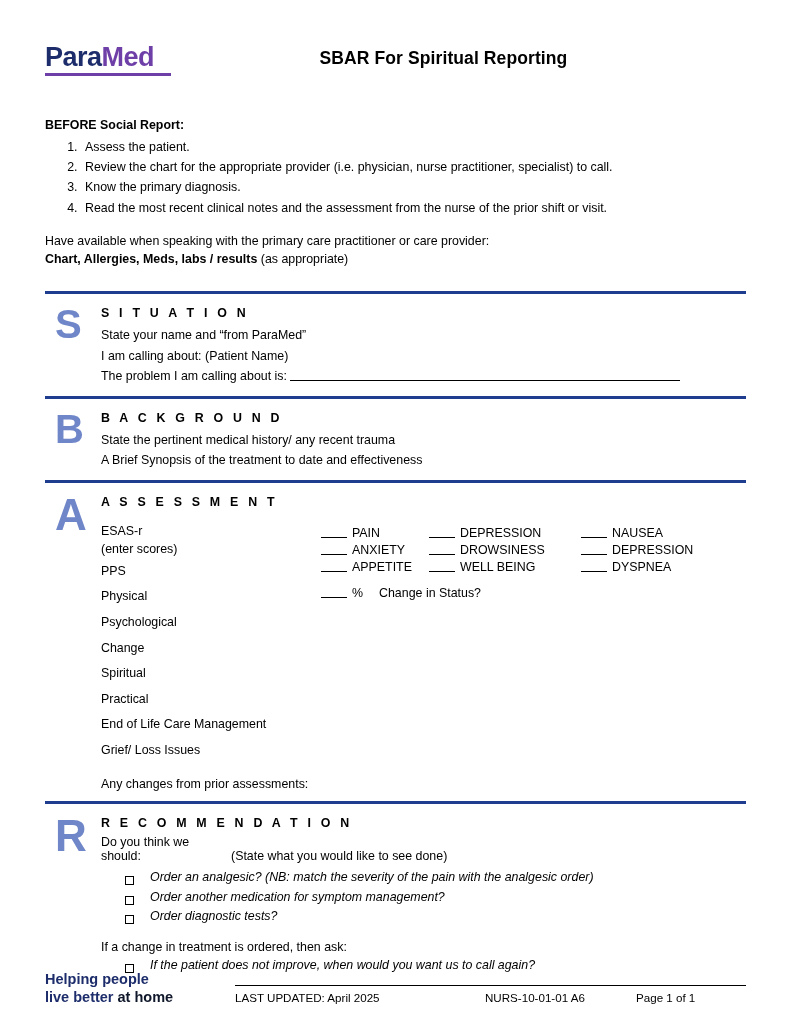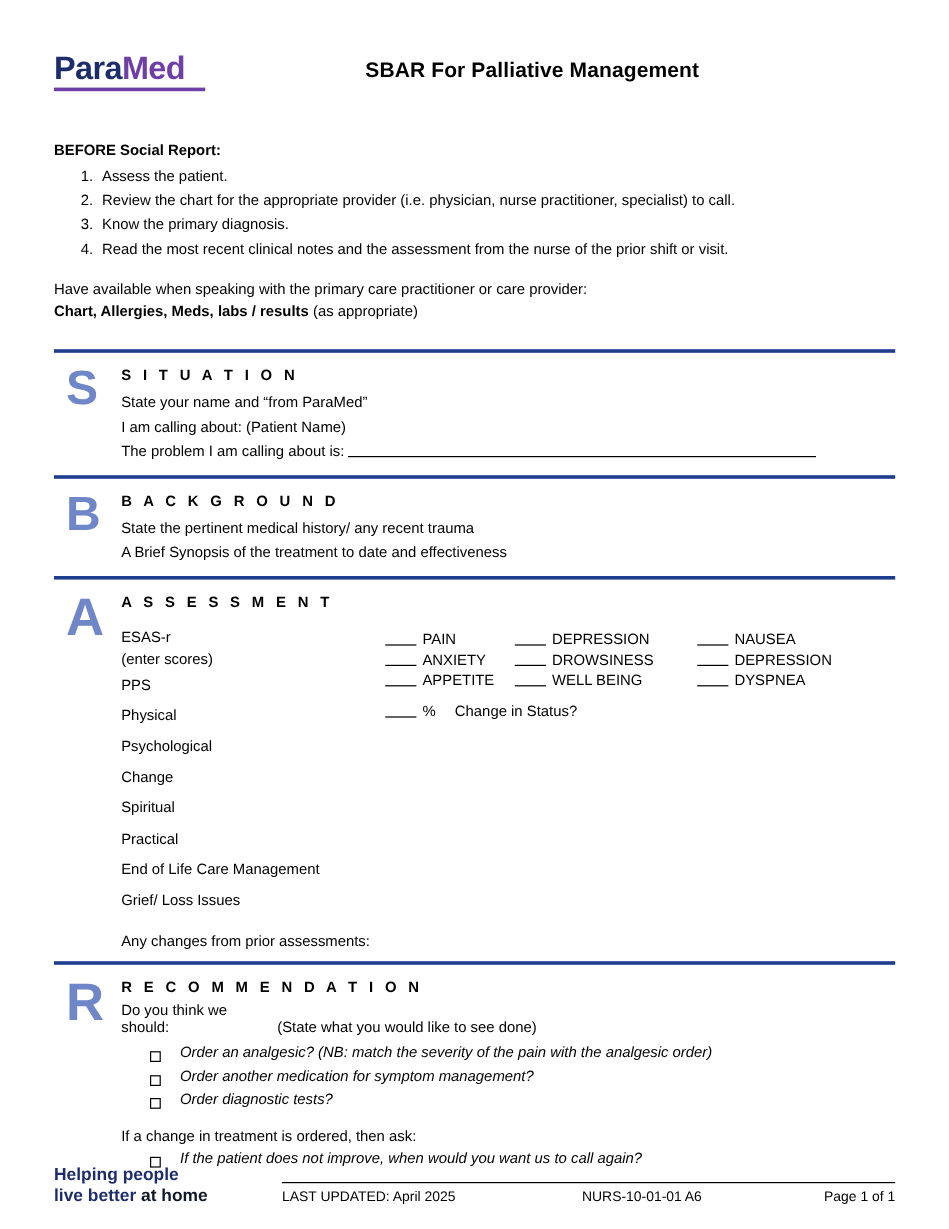--- a/index.html
+++ b/index.html
@@ -172,35 +172,35 @@
   }
   .tagline .home { color: #0f172a; }
   .footer-right { flex: 1; padding-bottom: 2px; }
   .footer-rule { border-top: 1px solid #000; margin-bottom: 5px; }
   .footer-cols {
     display: flex;
     font-size: 11.6px;
   }
   .footer-cols .c1 { flex: 0 0 250px; }
   .footer-cols .c2 { flex: 1; }
-  .footer-cols .c3 { text-align: right; width: 110px; }
+  .footer-cols .c3 { text-align: left; width: 110px; }
 </style>
 </head>
 <body>
 
 <div class="page">
 
   <div class="header">
     <div>
       <div class="logo">
         <span class="para">Para</span><span class="med">Med</span>
       </div>
       <div class="logo-underline"></div>
     </div>
-    <div class="doc-title">SBAR For Palliative Management</div>
+    <div class="doc-title">SBAR For Spiritual Reporting</div>
   </div>
 
   <div class="intro">
     <div class="bold">BEFORE Social Report:</div>
     <ol class="steps">
       <li>Assess the patient.</li>
       <li>Review the chart for the appropriate provider (i.e. physician, nurse practitioner, specialist) to call.</li>
       <li>Know the primary diagnosis.</li>
       <li>Read the most recent clinical notes and the assessment from the nurse of the prior shift or visit.</li>
     </ol>

